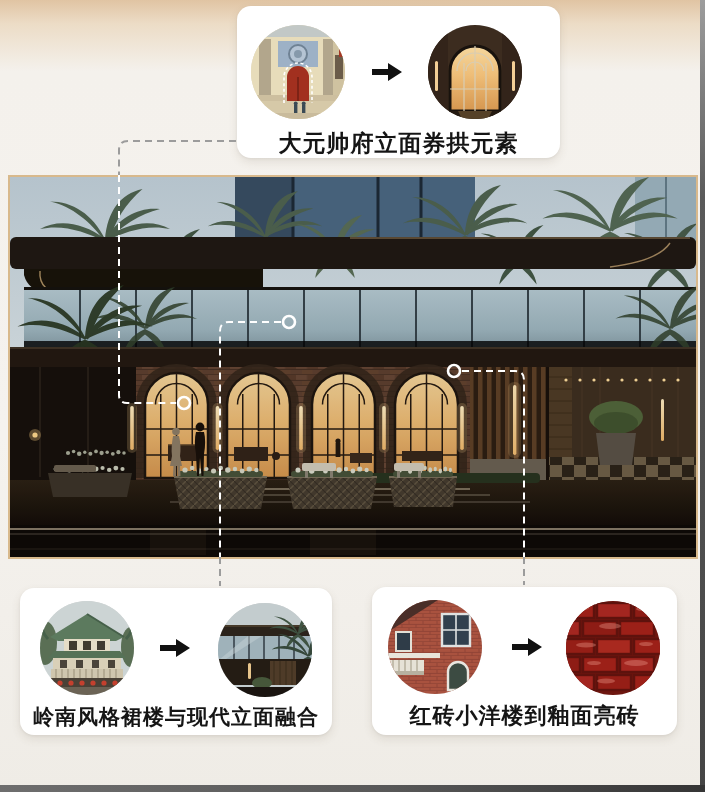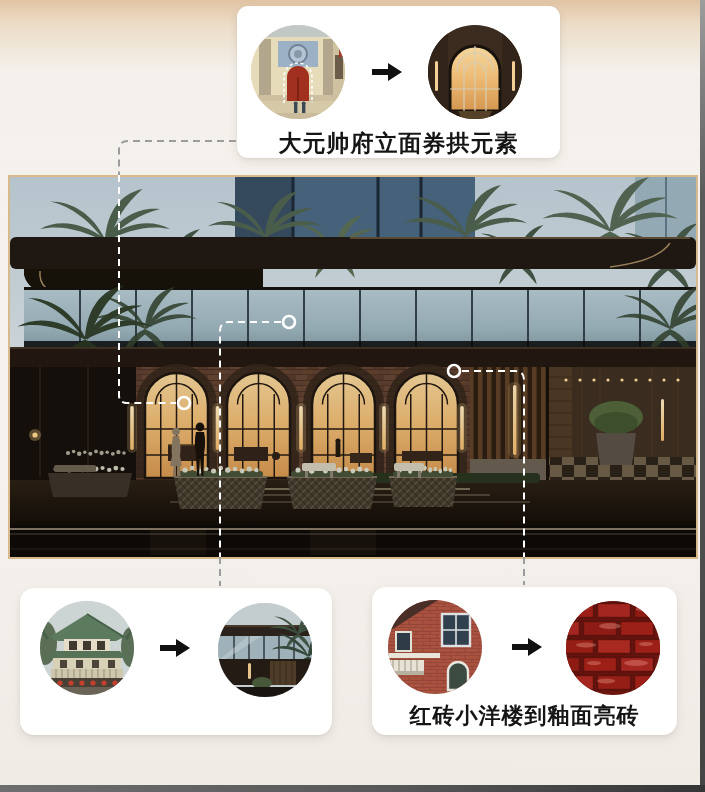--- a/index.html
+++ b/index.html
@@ -4,21 +4,21 @@
 <style>
   html,body{margin:0;padding:0;background:#ddd;}
   .page{position:relative;width:705px;height:792px;overflow:hidden;
     background:linear-gradient(180deg,#e0c4a3 0%,#ecdcc6 3%,#f4f1ec 9%,#f5f2ee 55%,#efece6 100%);
     font-family:"Liberation Sans","DejaVu Sans",sans-serif;}
   .main-render{position:absolute;left:8px;top:175px;width:686px;height:380px;
     border:2px solid #d8b98c;background:#b9c6ce;}
   .main-render svg{display:block;}
   .card{position:absolute;background:#ffffff;border-radius:14px;
     box-shadow:0 4px 10px rgba(100,80,55,.12),0 1px 3px rgba(0,0,0,.06);}
-  .card-top{left:237px;top:6px;width:323px;height:152px;border-radius:11px;}
+  .card-top{left:237px;top:6px;width:323px;height:152px;}
   .card-bl{left:20px;top:588px;width:312px;height:147px;}
   .card-br{left:372px;top:587px;width:305px;height:148px;}
   .circle{position:absolute;width:94px;height:94px;border-radius:50%;overflow:hidden;
     box-shadow:0 1px 3px rgba(0,0,0,.25) inset;}
   .circle svg{display:block;width:94px;height:94px;}
   .arrow{position:absolute;width:30px;height:22px;}
   .card-label{position:absolute;left:0;right:0;text-align:center;font-weight:bold;color:#151515;
     letter-spacing:1px;white-space:nowrap;}
   .card-top .card-label{top:122px;font-size:23px;}
   .card-bl .card-label{top:115px;font-size:21px;}
@@ -400,20 +400,21 @@
         <use href="#palmG" transform="translate(90,52) scale(.7)" fill="#35473a"></use>
         <rect x="0" y="56" width="94" height="26" fill="#241c14"></rect>
         <rect x="30" y="60" width="3" height="16" rx="1.5" fill="#e8c58c"></rect>
         <rect x="52" y="58" width="26" height="24" fill="#4e3b28"></rect>
         <path d="M56 58 V82 M62 58 V82 M68 58 V82 M74 58 V82" stroke="#33261838" stroke-width="1"></path>
         <path d="M56 58 V82 M62 58 V82 M68 58 V82 M74 58 V82" stroke="#332618" stroke-width="1" opacity=".5"></path>
         <ellipse cx="44" cy="80" rx="10" ry="6" fill="#46573a"></ellipse>
         <rect x="0" y="84" width="94" height="10" fill="#1a1410"></rect>
       </svg>
     </div>
+    <div class="card-label">岭南风格裙楼与现代立面融合</div>
   </div>
 
   <div class="card card-br">
     <div class="circle" style="left:16px;top:13px;">
       <svg viewBox="0 0 94 94">
         <defs>
           <pattern id="pat-rb" width="14" height="7" patternUnits="userSpaceOnUse">
             <rect width="14" height="7" fill="#a9523f"></rect>
             <path d="M0 3.4 H14 M0 6.8 H14" stroke="#8d4234" stroke-width=".9"></path>
             <path d="M7 0 V3.4 M0 3.4 V6.8 M14 3.4 V6.8" stroke="#8d4234" stroke-width=".9"></path>

